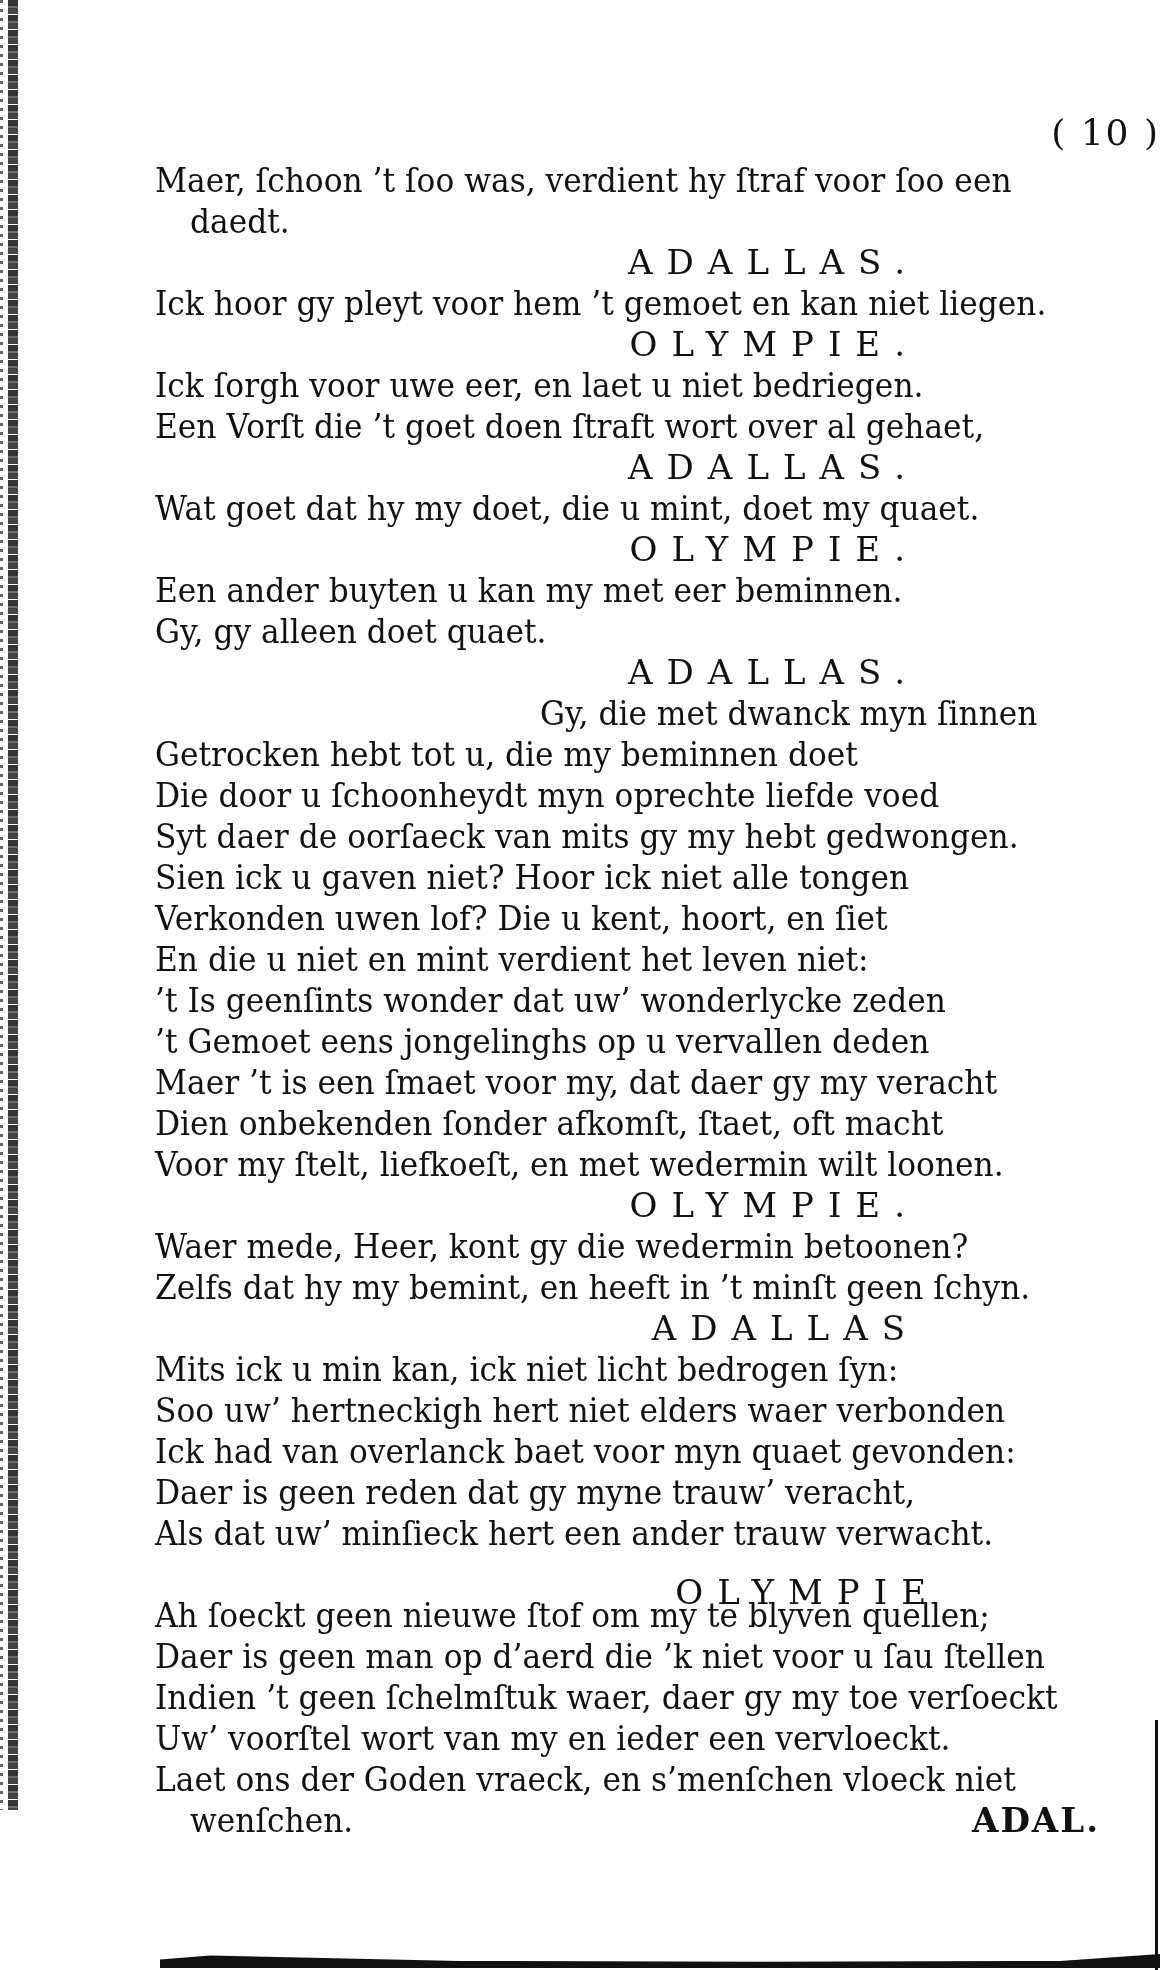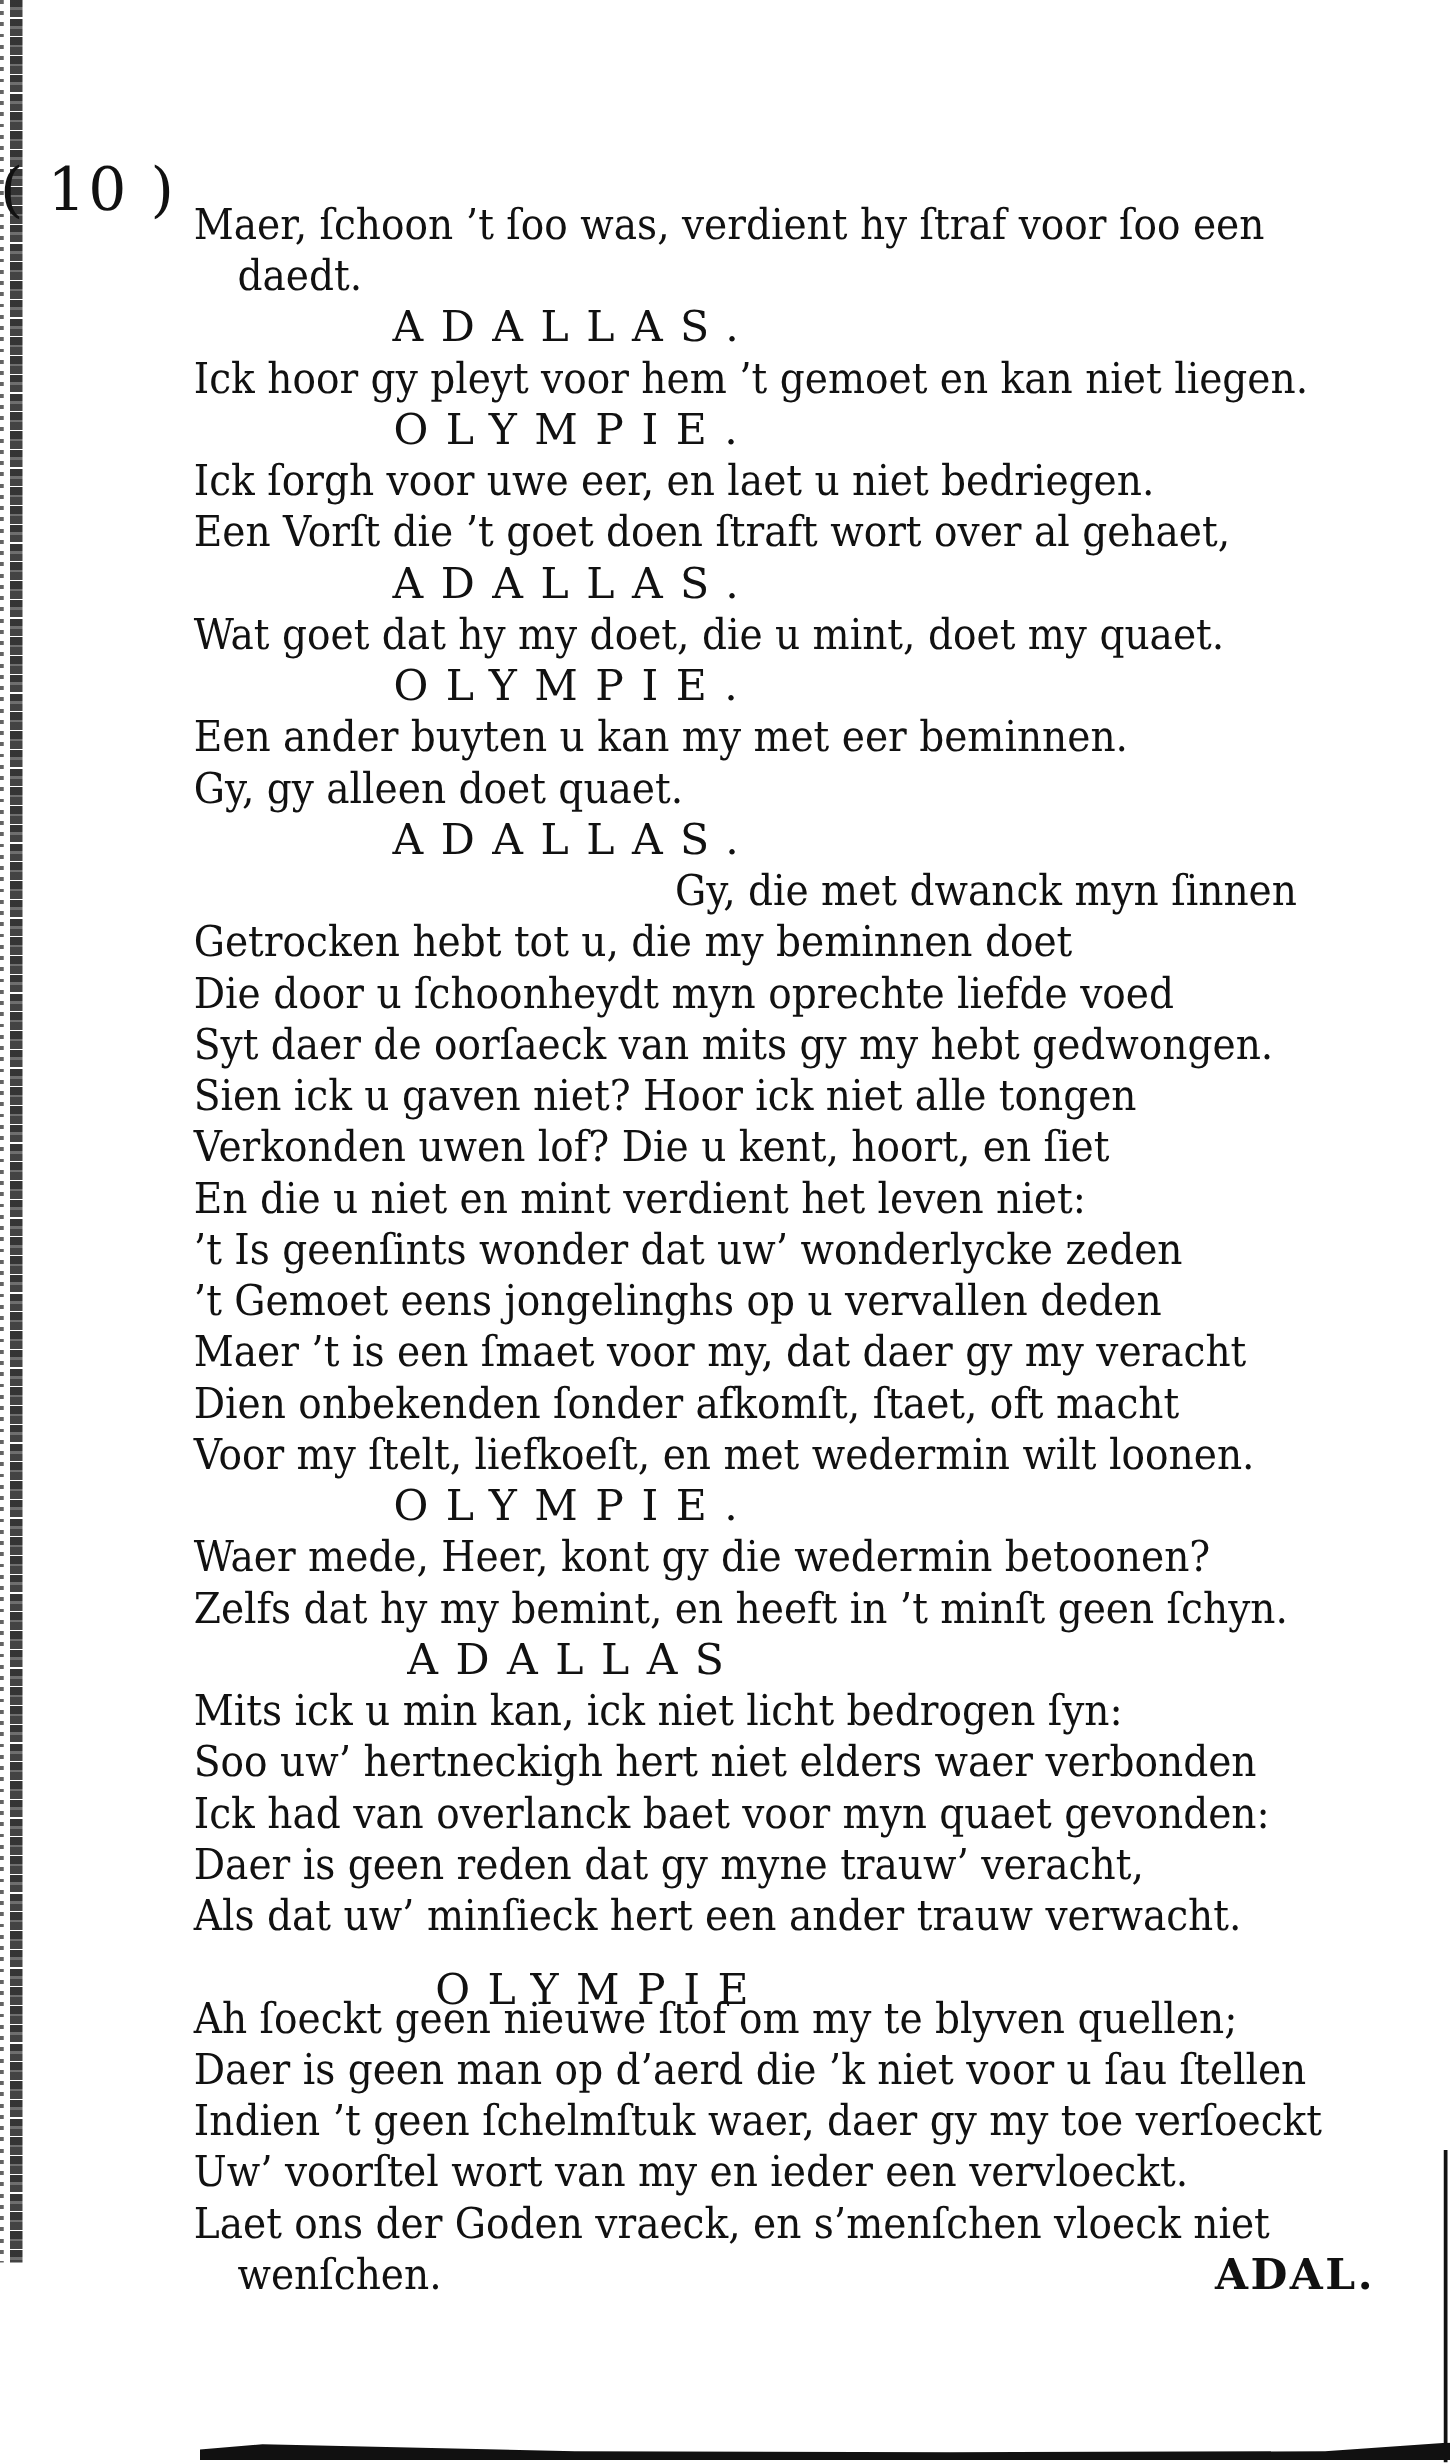--- a/index.html
+++ b/index.html
@@ -6,26 +6,26 @@
   body { width: 1160px; height: 1970px; position: relative; overflow: hidden;
          font-family: "DejaVu Serif", "Liberation Serif", serif; color: #111; }
   .page { position: absolute; left: 0; top: 0; width: 1160px; height: 1970px; background: #fff; }
   .left-border { position: absolute; left: 8px; top: 0; width: 10px; height: 1810px;
     background: repeating-linear-gradient(to bottom, #111 0 6px, #555 6px 8px, #222 8px 14px, #fff 14px 15px); opacity: .85; }
   .left-border2 { position: absolute; left: 0px; top: 0; width: 3px; height: 1810px;
     background: repeating-linear-gradient(to bottom, #222 0 3px, #fff 3px 9px); opacity: .7; }
   .right-border { position: absolute; left: 1155px; top: 1720px; width: 3px; height: 250px; background: #111; }
   .bottom-bar { position: absolute; left: 160px; top: 1954px; width: 1000px; height: 14px;
     background: #111; clip-path: polygon(0 40%, 5% 10%, 30% 50%, 60% 55%, 90% 50%, 100% 0, 100% 100%, 0 100%); }
-  .page-number { position: absolute; top: 124px; left: 0; width: 1160px; text-align: left;
-    font-size: 48px; letter-spacing: 2px; }
+  .page-number { position: absolute; top: 112px; left: 0; width: 1160px; text-align: right;
+    font-size: 36px; letter-spacing: 2px; }
   .lines { position: absolute; left: 0; top: 0; width: 1160px; }
   .line { position: absolute; left: 155px; font-size: 34px; line-height: 40px; white-space: nowrap;
     transform: scaleX(0.92); transform-origin: left center; }
-  .speaker { position: absolute; left: 0; width: 919px; text-align: center; font-size: 34px;
+  .speaker { position: absolute; left: 0; width: 919px; text-align: right; font-size: 34px;
     letter-spacing: 14px; line-height: 40px; }
   .indent-small { left: 190px; }
   .indent-large { left: 540px; }
   .catchword { position: absolute; left: 972px; font-size: 34px; line-height: 40px; letter-spacing: 2px; font-weight: bold; }
   .watermark { position: absolute; top: 1878px; left: 455px; color: #9a9a9a; white-space: nowrap; }
   .watermark .small { font-family: "Liberation Sans", sans-serif; font-size: 15px; }
   .watermark .big { font-family: "Liberation Sans", sans-serif; font-size: 42px; letter-spacing: -1px; }
 </style>
 </head>
 <body>

